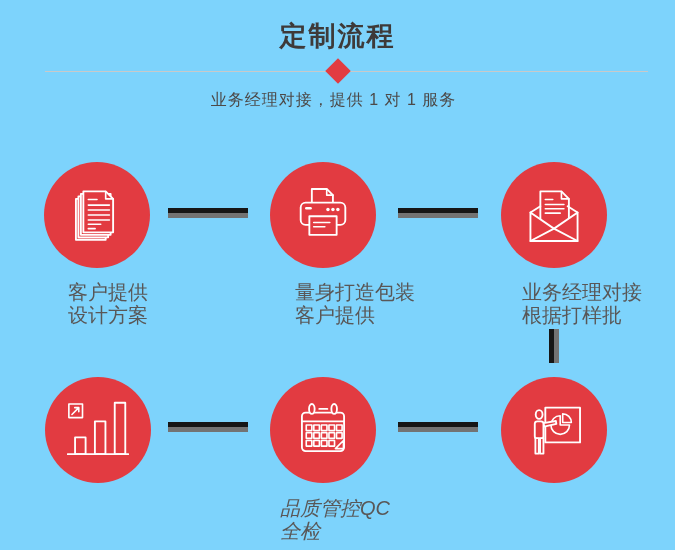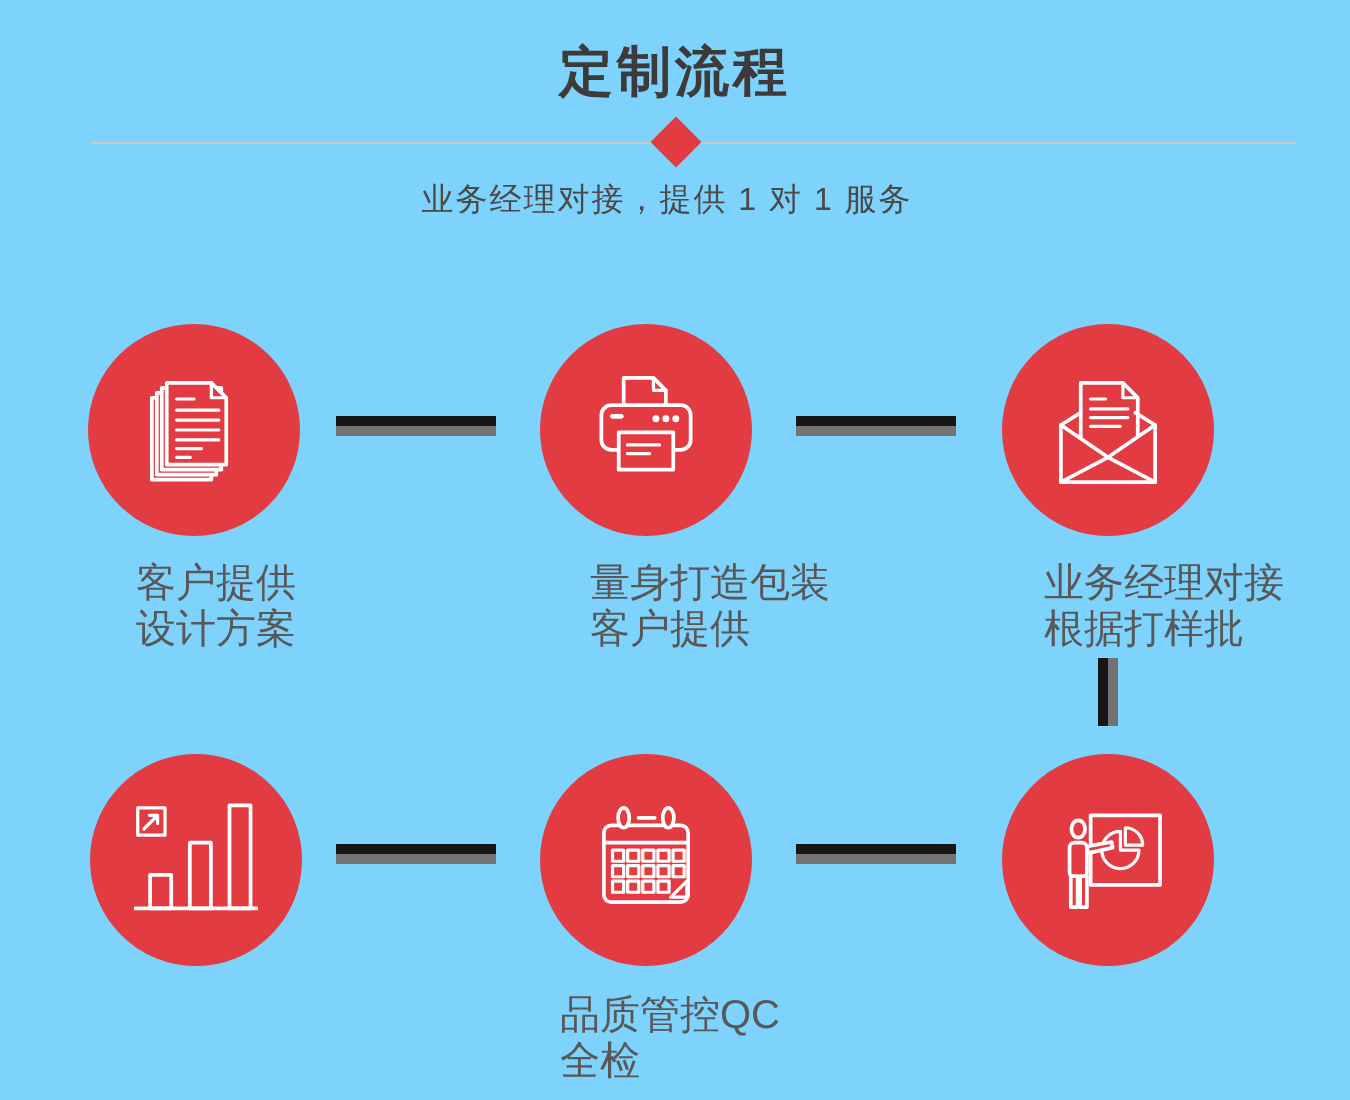--- a/index.html
+++ b/index.html
@@ -30,21 +30,21 @@
   }
   .circle svg{width:62px;height:62px;display:block;}
   .c1{left:44px;top:162px;}  .c2{left:270px;top:162px;}  .c3{left:501px;top:162px;}
   .c4{left:45px;top:377px;}  .c5{left:270px;top:377px;}  .c6{left:501px;top:377px;}
   
   .label{
     position:absolute;font-size:20px;line-height:23px;color:#595757;
     text-align:left;white-space:nowrap;
   }
   .l1{left:68px;top:281px;}  .l2{left:280px;top:281px;margin-left:15px;}  .l3{left:522px;top:281px;}
-  .l4{left:68px;top:497px;}  .l5{left:280px;top:497px;}  .l6{left:522px;top:497px;}
+  .l4{left:68px;top:497px;}  .l5{left:280px;top:497px;font-style:italic;}  .l6{left:522px;top:497px;}
   
   .hbar{
     position:absolute;width:80px;height:10px;
     background:linear-gradient(to bottom,#161616 50%,#737373 50%);
   }
   .hb1{left:168px;top:208px;} .hb2{left:398px;top:208px;}
   .hb3{left:168px;top:422px;} .hb4{left:398px;top:422px;}
   .vbar{
     position:absolute;width:10px;height:34px;left:549px;top:329px;
     background:linear-gradient(to right,#161616 50%,#737373 50%);

